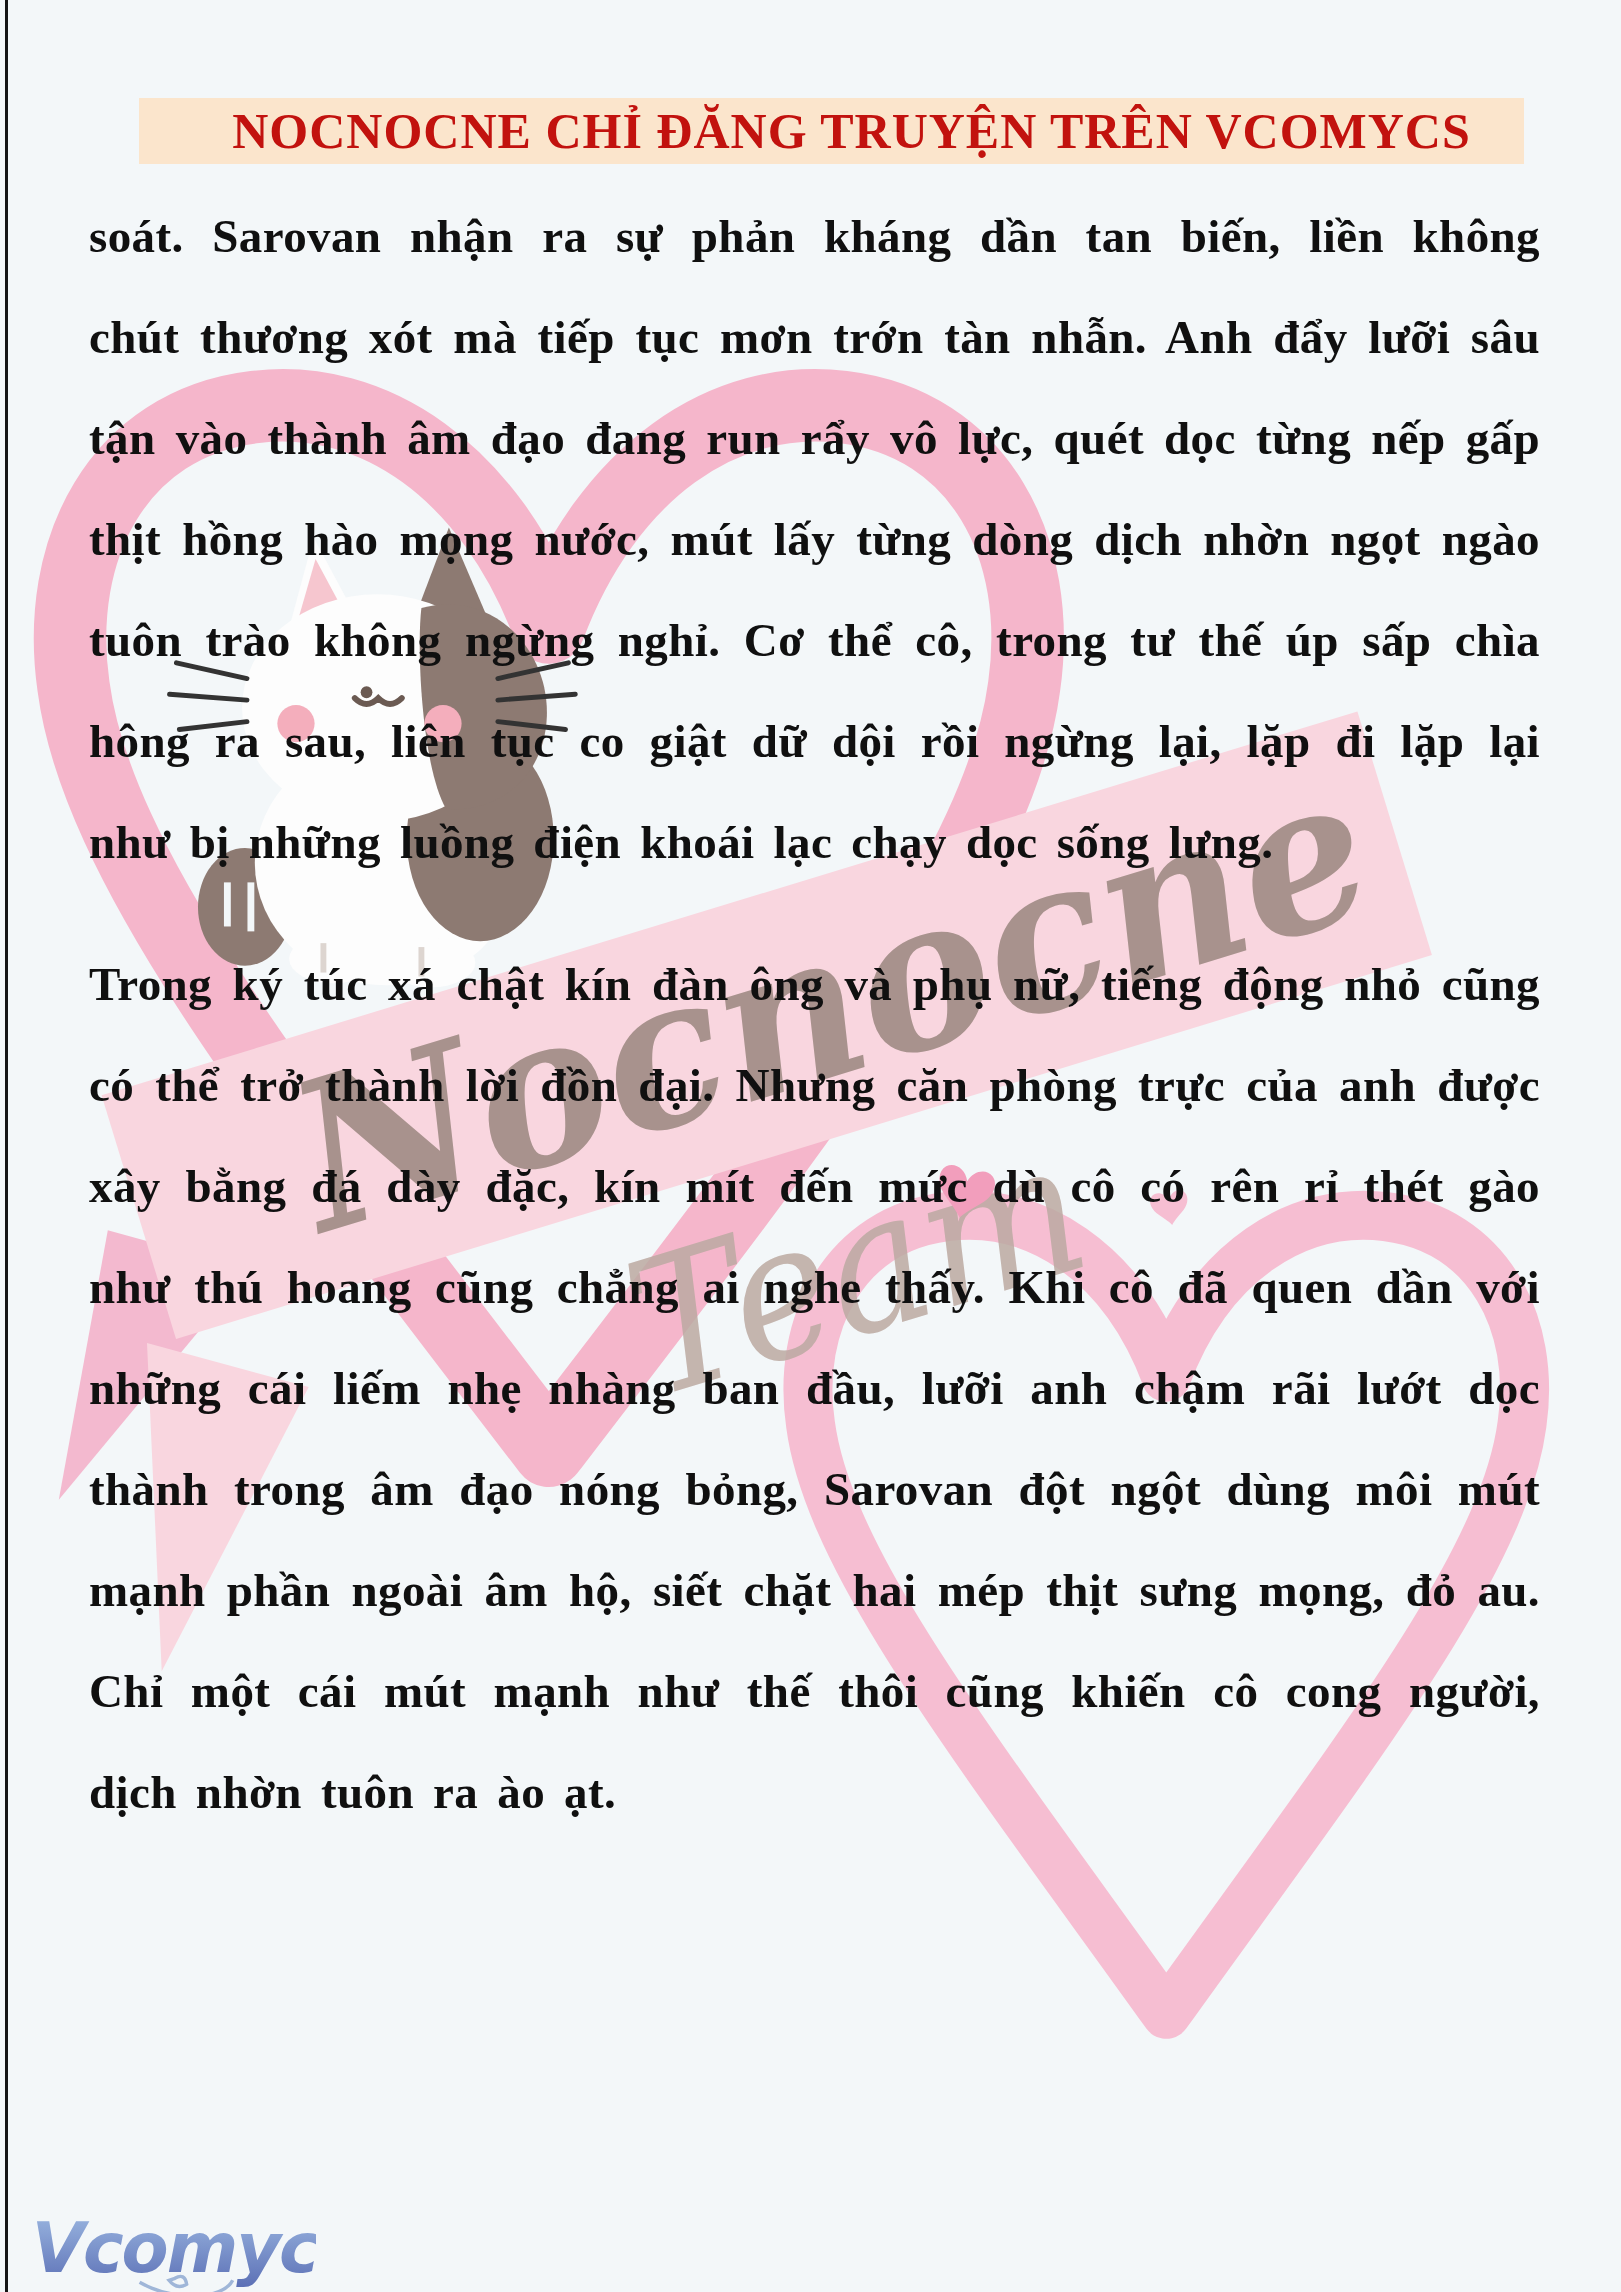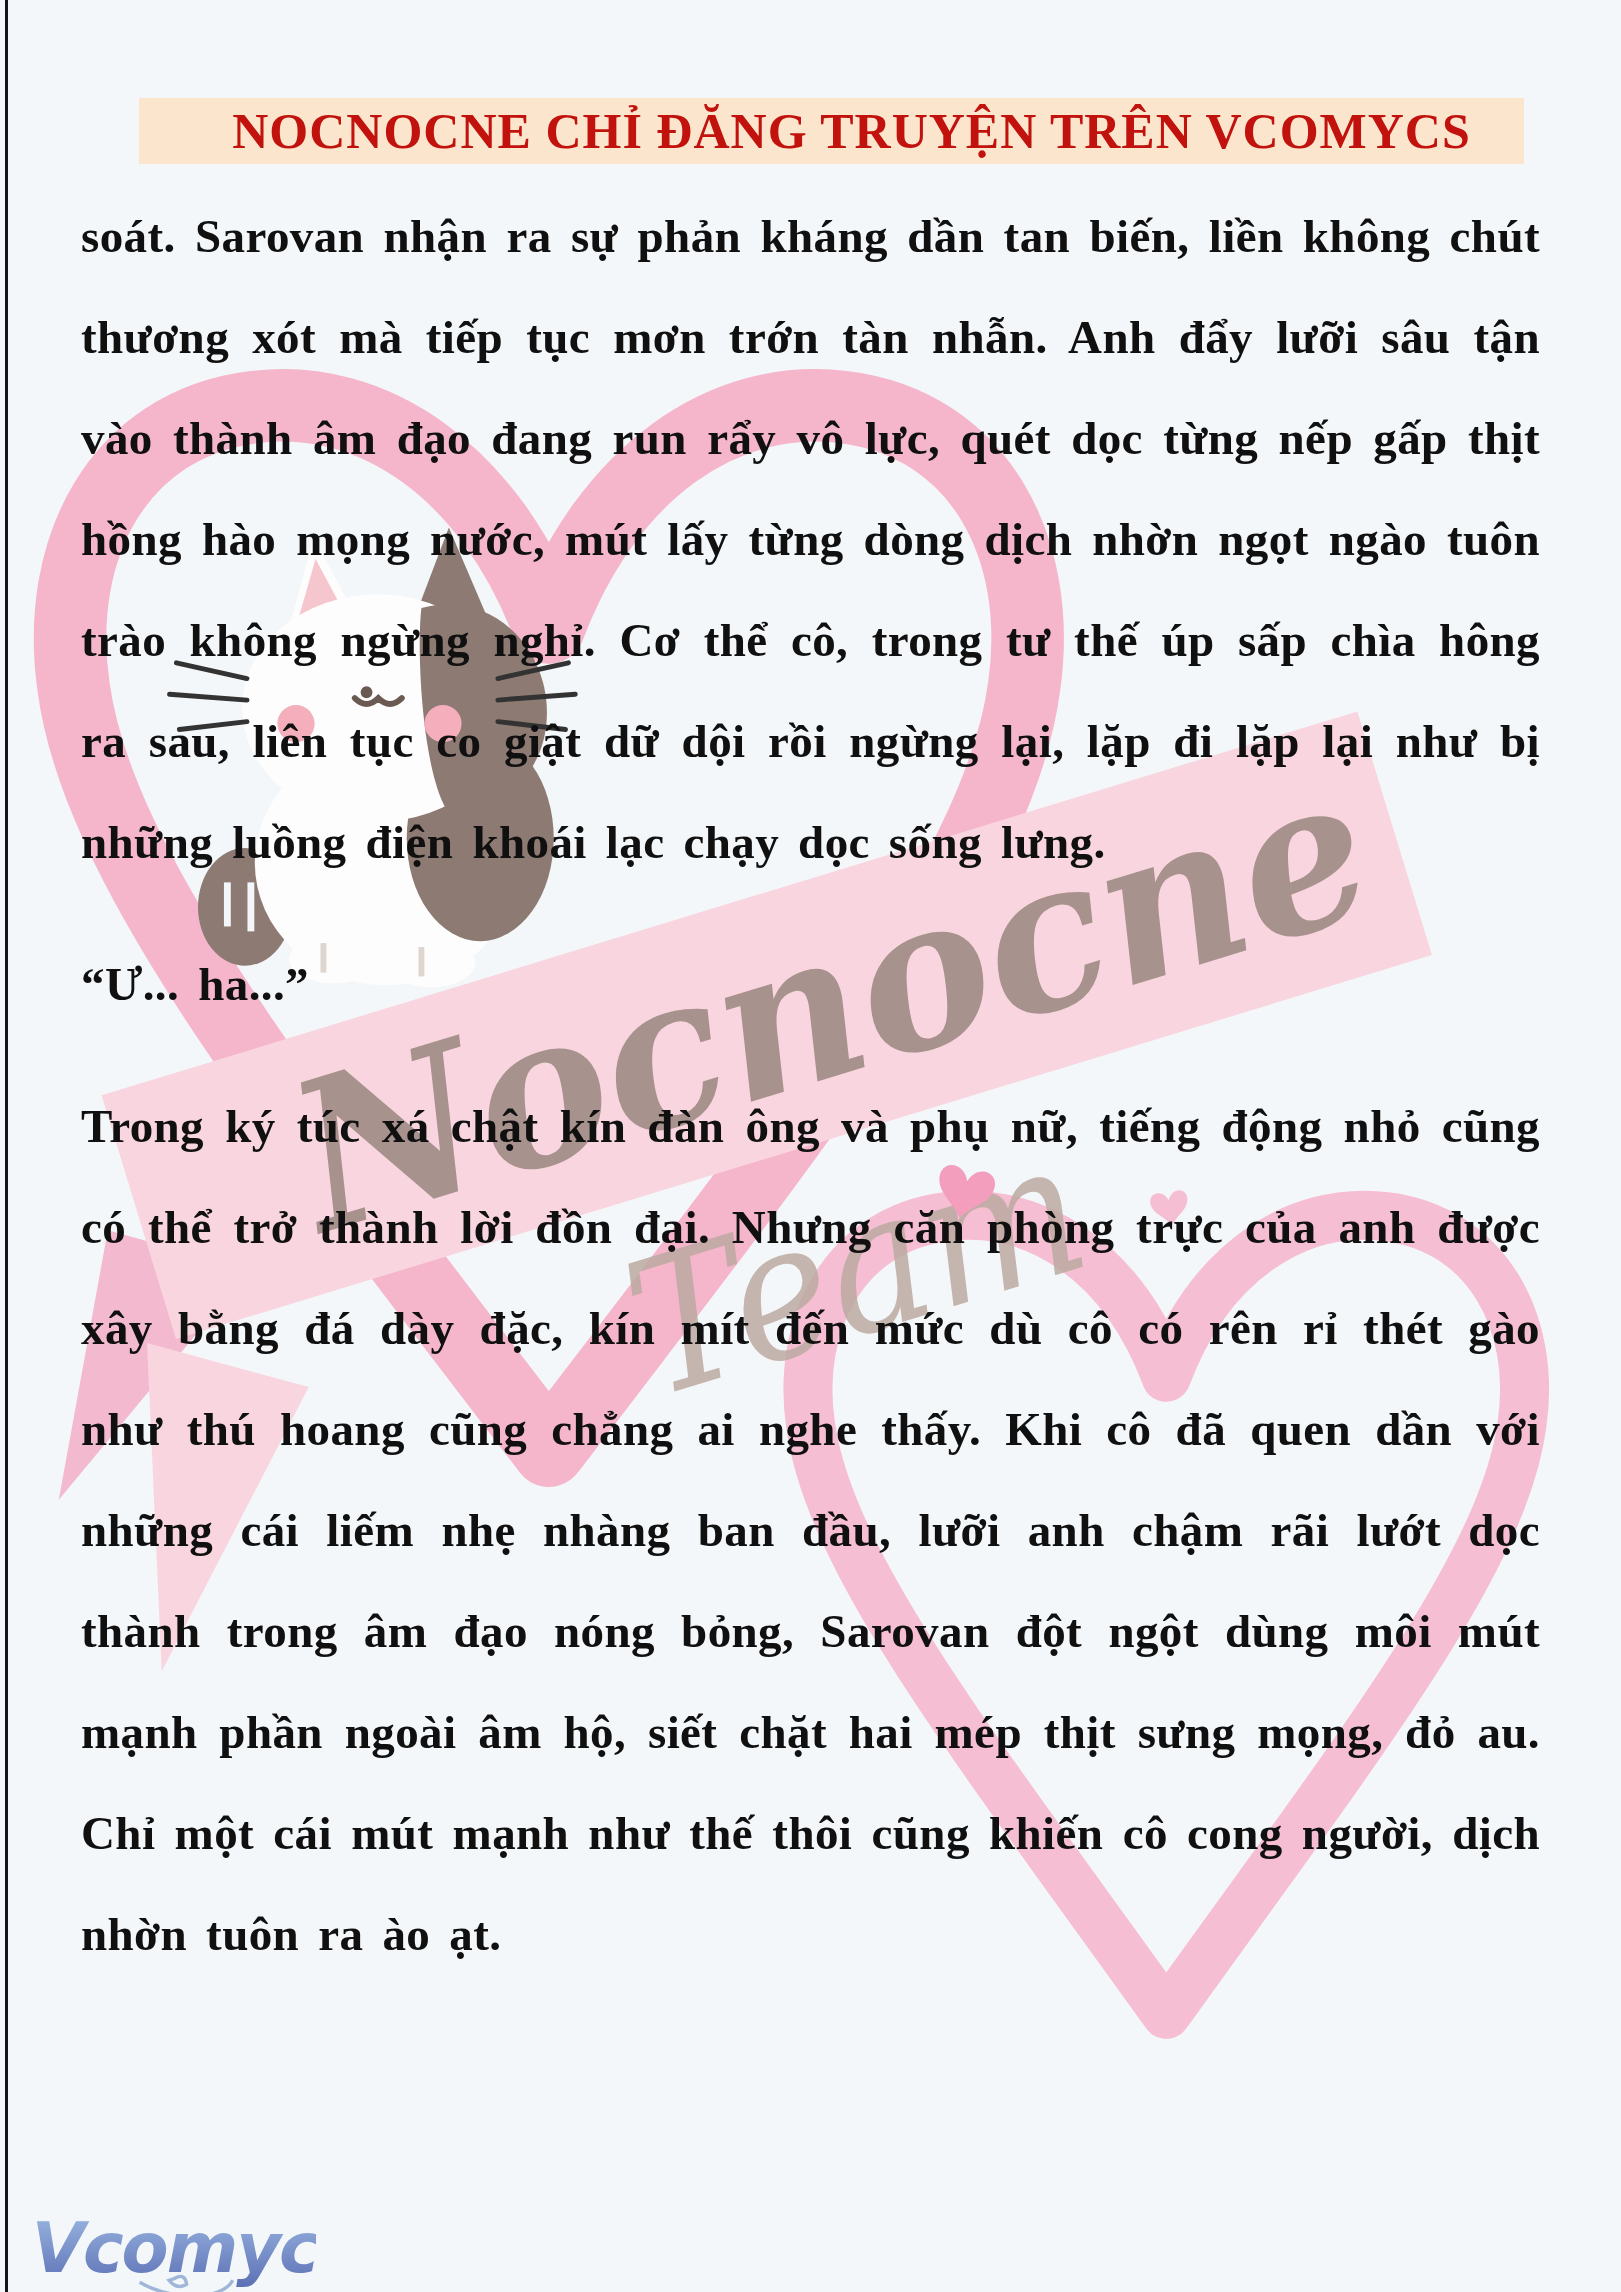--- a/index.html
+++ b/index.html
@@ -34,21 +34,21 @@
   }
   .story{
     position:absolute;left:81px;top:186px;width:1459px;
     z-index:2;
     color:#101010;
     font-weight:700;
     font-size:47px;
     line-height:101px;
   }
   .story p{
-    margin:0 0 41px 0;
+    margin:0 0 41px 8px;
     text-align:justify;
     word-spacing:6.9px;
     letter-spacing:0.4px;
   }
   .story p:last-child{margin-bottom:0;font-family:Liberation Serif, serif;}
   .logo{
     position:absolute;left:21.6px;top:2186px;z-index:3;
   }
 </style>
 </head>
@@ -114,21 +114,20 @@
       <line x1="430" y1="966" x2="430" y2="996" stroke="#ddd5d0" stroke-width="6"></line>
     </g>
   </svg>
 
   <div class="banner">
     <span class="banner-text">NOCNOCNE CHỈ ĐĂNG TRUYỆN TRÊN VCOMYCS</span>
   </div>
 
   <div class="story">
     <p>soát. Sarovan nhận ra sự phản kháng dần tan biến, liền không chút thương xót mà tiếp tục mơn trớn tàn nhẫn. Anh đẩy lưỡi sâu tận vào thành âm đạo đang run rẩy vô lực, quét dọc từng nếp gấp thịt hồng hào mọng nước, mút lấy từng dòng dịch nhờn ngọt ngào tuôn trào không ngừng nghỉ. Cơ thể cô, trong tư thế úp sấp chìa hông ra sau, liên tục co giật dữ dội rồi ngừng lại, lặp đi lặp lại như bị những luồng điện khoái lạc chạy dọc sống lưng.</p>
-    <p>“Ư... ha...”</p>
     <p>Trong ký túc xá chật kín đàn ông và phụ nữ, tiếng động nhỏ cũng có thể trở thành lời đồn đại. Nhưng căn phòng trực của anh được xây bằng đá dày đặc, kín mít đến mức dù cô có rên rỉ thét gào như thú hoang cũng chẳng ai nghe thấy. Khi cô đã quen dần với những cái liếm nhẹ nhàng ban đầu, lưỡi anh chậm rãi lướt dọc thành trong âm đạo nóng bỏng, Sarovan đột ngột dùng môi mút mạnh phần ngoài âm hộ, siết chặt hai mép thịt sưng mọng, đỏ au. Chỉ một cái mút mạnh như thế thôi cũng khiến cô cong người, dịch nhờn tuôn ra ào ạt.</p>
   </div>
 
   <svg class="logo" width="294" height="118" viewBox="0 0 300 120" xmlns="http://www.w3.org/2000/svg">
     <defs>
       <linearGradient id="lg" x1="0" y1="0" x2="0" y2="1">
         <stop offset="0" stop-color="#9db9e2"></stop>
         <stop offset="1" stop-color="#5b6fb5"></stop>
       </linearGradient>
     </defs>

